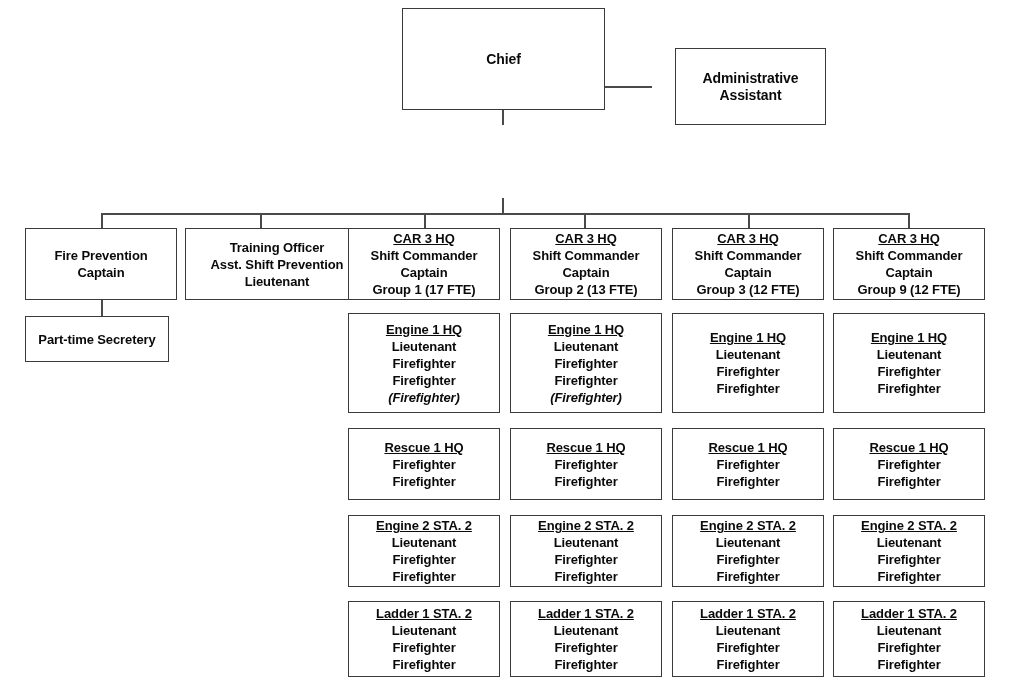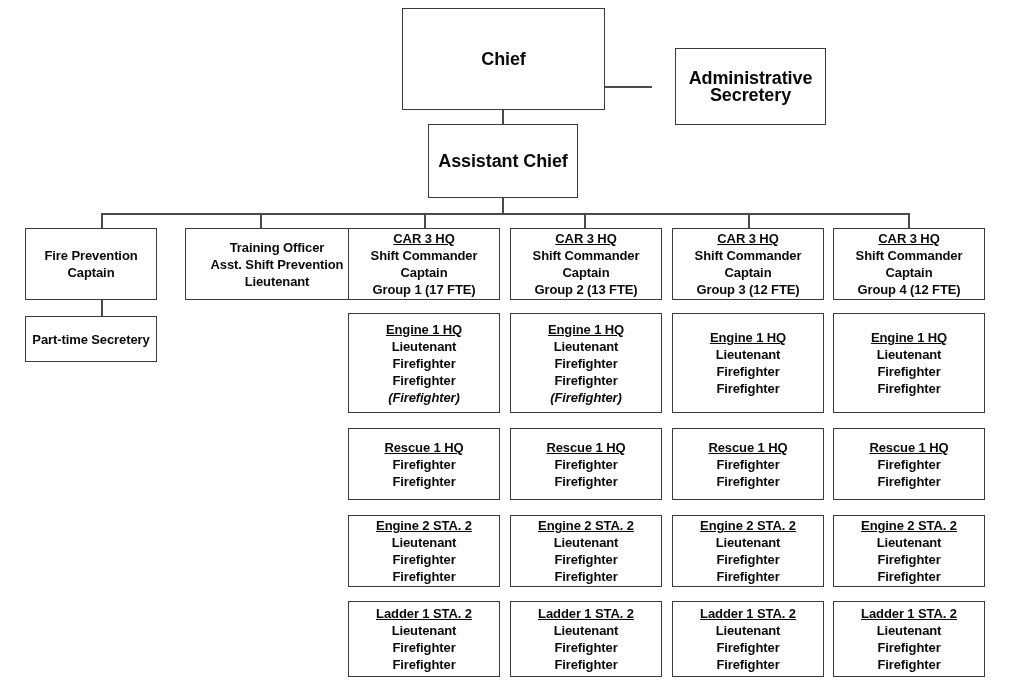--- a/index.html
+++ b/index.html
@@ -38,21 +38,21 @@
     display: block;
     white-space: nowrap;
   }
   .node .ln.head {
     text-decoration: underline;
   }
   .node .ln.ital {
     font-style: italic;
   }
   .node.top-title {
-    font-size: 18px;
+    font-size: 14px;
     font-weight: bold;
   }
   .connector {
     position: absolute;
     background: #4a4a4a;
   }
   .connector.h { height: 1.5px; }
   .connector.v { width: 1.5px; }
 </style>
 </head>
@@ -76,33 +76,30 @@
   <div class="connector v" style="left:908px; top:213px; height:15px;"></div>
 
   <div class="connector v" style="left:101px; top:300px; height:16px;"></div>
 
   <div class="node top-title" style="left:402px; top:8px; width:203px; height:102px;">
     <span class="ln">Chief</span>
   </div>
 
   <div class="node top-title" style="left:675px; top:48px; width:151px; height:77px;">
     <span class="ln">Administrative</span>
-    <span class="ln">Secretery</span>
-  </div>
-
-  <div class="node top-title" style="left:428px; top:124px; width:150px; height:74px;">
-    <span class="ln">Assistant Chief</span>
-  </div>
-
-  <div class="node" style="left:25px; top:228px; width:132px; height:72px;">
+    <span class="ln">Assistant</span>
+  </div>
+
+
+  <div class="node" style="left:25px; top:228px; width:152px; height:72px;">
     <span class="ln">Fire Prevention</span>
     <span class="ln">Captain</span>
   </div>
 
-  <div class="node" style="left:25px; top:316px; width:132px; height:46px;">
+  <div class="node" style="left:25px; top:316px; width:144px; height:46px;">
     <span class="ln">Part-time Secretery</span>
   </div>
 
   <div class="node" style="left:185px; top:228px; width:184px; height:72px;">
     <span class="ln">Training Officer</span>
     <span class="ln">Asst. Shift Prevention</span>
     <span class="ln">Lieutenant</span>
   </div>
 
   <div id="shift-columns-host">
@@ -192,21 +189,21 @@
       <div class="node" style="left: 672px; top: 601px; width: 152px; height: 76px;">
         <span class="ln head">Ladder 1 STA. 2</span>
         <span class="ln">Lieutenant</span>
         <span class="ln">Firefighter</span>
         <span class="ln">Firefighter</span>
       </div>
       <div class="node" style="left: 833px; top: 228px; width: 152px; height: 72px;">
         <span class="ln head">CAR 3 HQ</span>
         <span class="ln">Shift Commander</span>
         <span class="ln">Captain</span>
-        <span class="ln">Group 4 (12 FTE)</span>
+        <span class="ln">Group 9 (12 FTE)</span>
       </div>
       <div class="node" style="left: 833px; top: 313px; width: 152px; height: 100px;">
         <span class="ln head">Engine 1 HQ</span>
         <span class="ln">Lieutenant</span>
         <span class="ln">Firefighter</span>
         <span class="ln">Firefighter</span>
       </div>
       <div class="node" style="left: 833px; top: 428px; width: 152px; height: 72px;">
         <span class="ln head">Rescue 1 HQ</span>
         <span class="ln">Firefighter</span>

